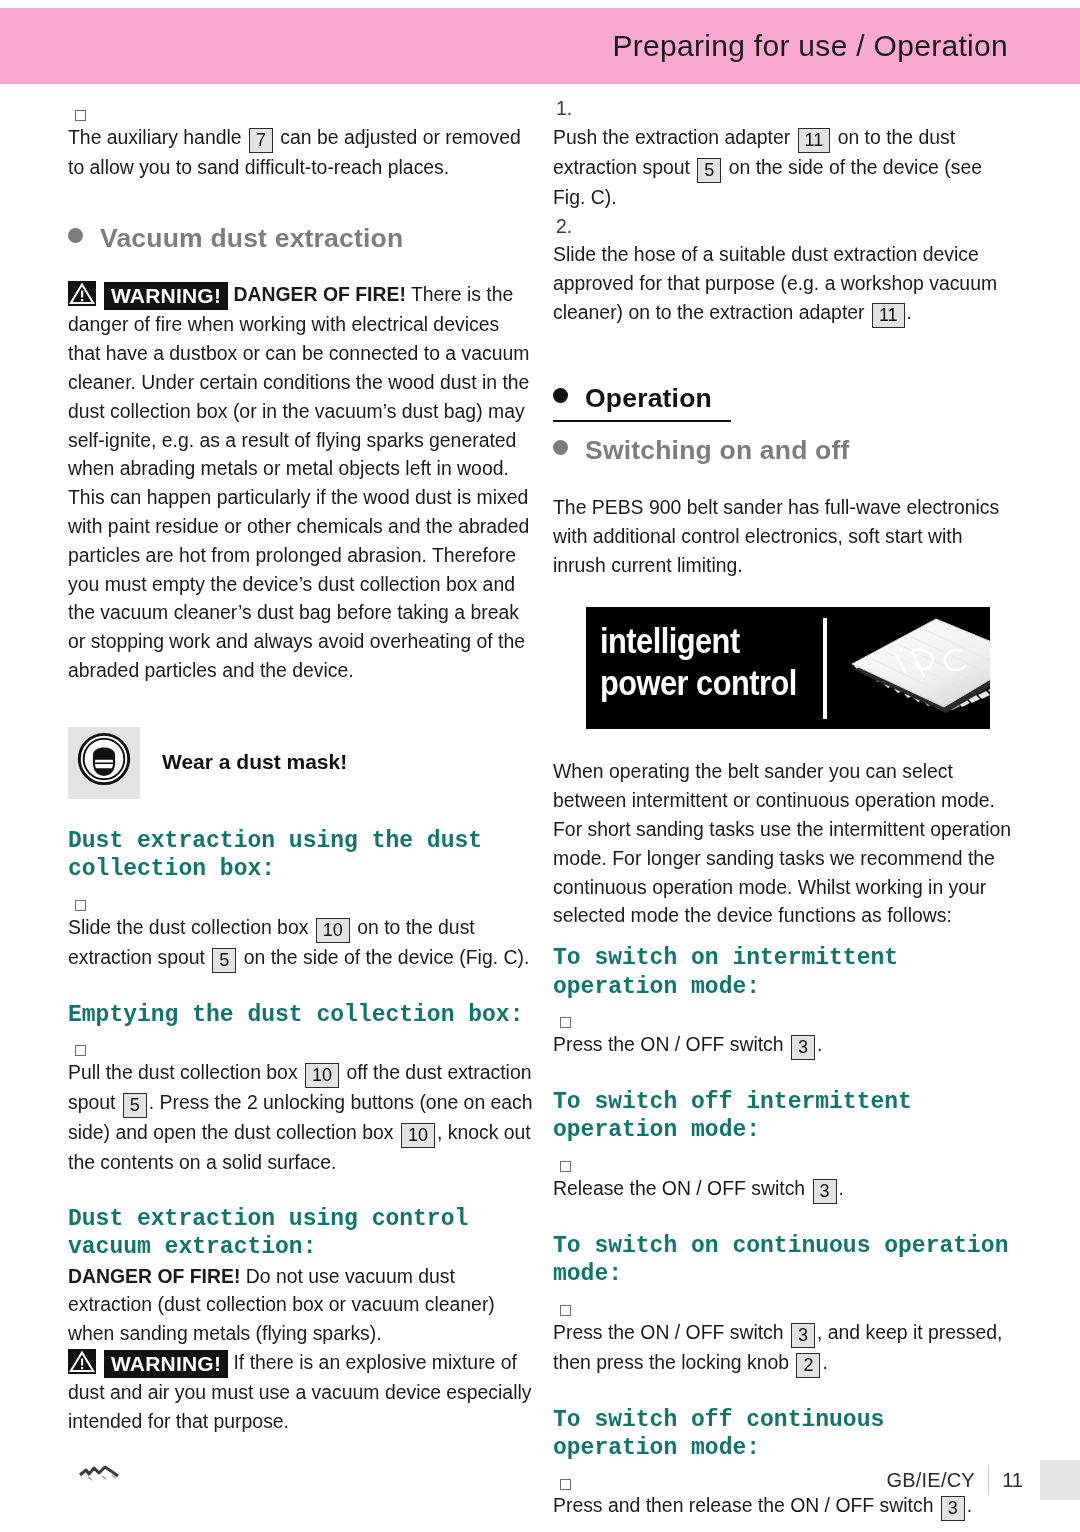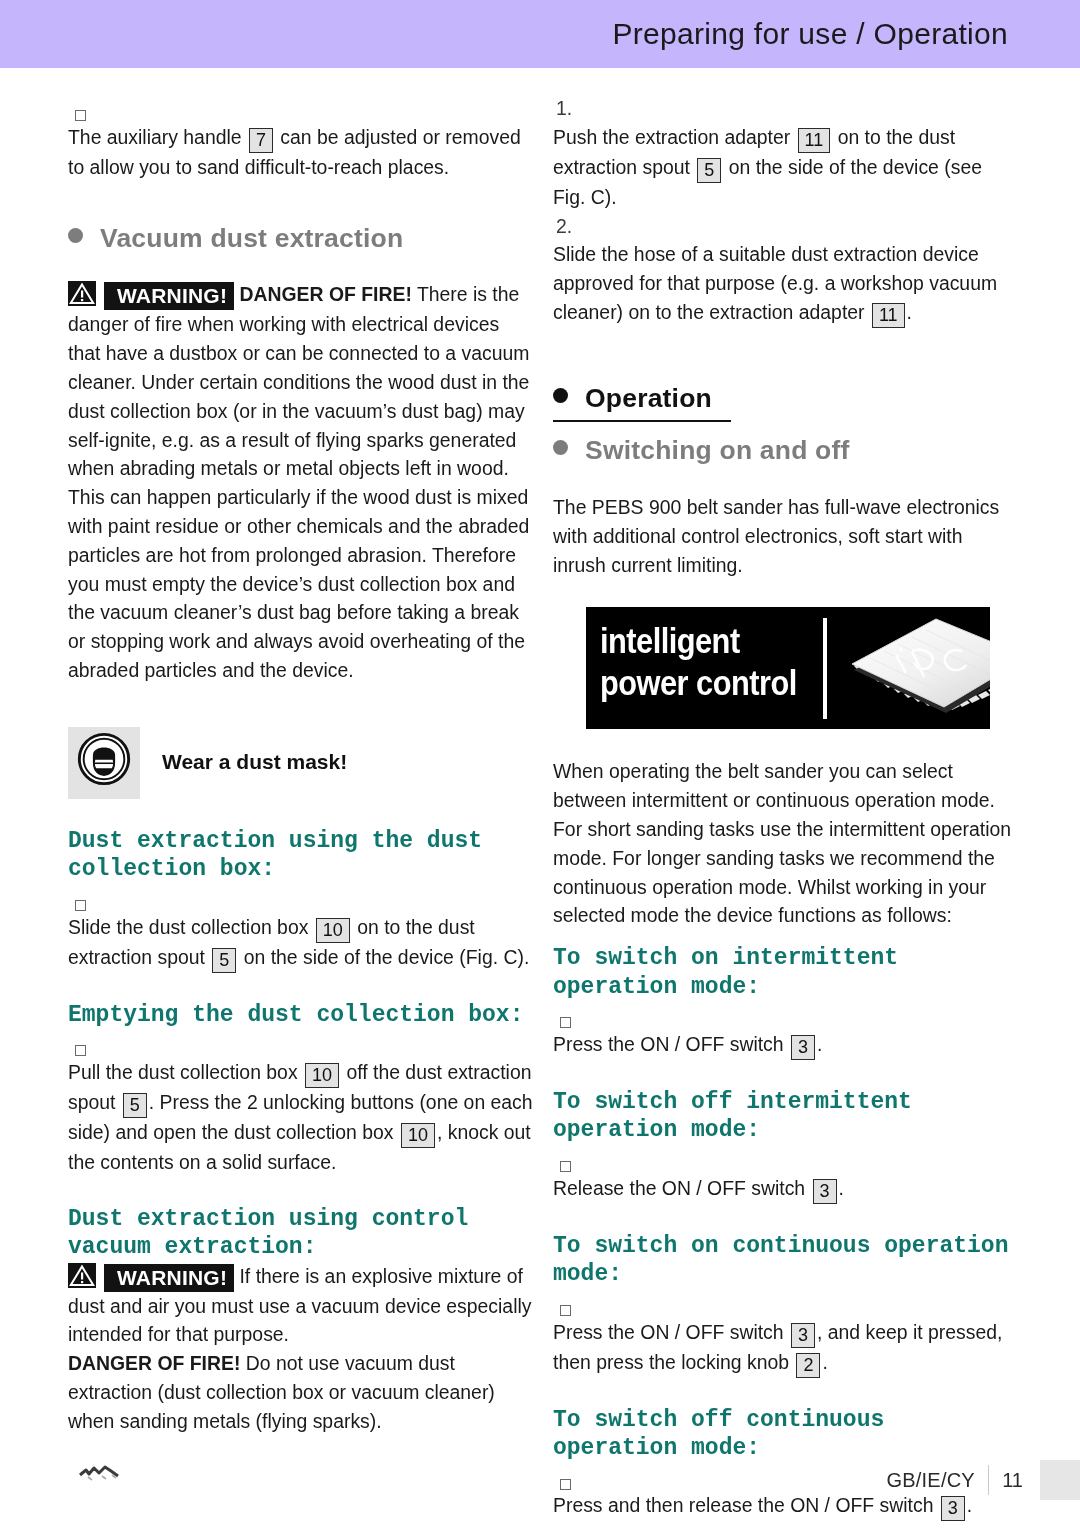--- a/index.html
+++ b/index.html
@@ -10,24 +10,24 @@
     background: #ffffff;
     font-family: "Liberation Sans", sans-serif;
     color: #1a1a1a;
     position: relative;
     overflow: hidden;
   }
 
   
   .header-band {
     position: absolute;
-    top: 0; left: 0;
+    top: 8px; left: 0;
     width: 1080px;
-    height: 68px;
-    background: #c4b5fd;
+    height: 76px;
+    background: #f9a8d4;
   }
   .header-title {
     position: absolute;
     right: 72px;
     top: 50%;
     transform: translateY(-50%);
     font-size: 30px;
     font-weight: 400;
     letter-spacing: 0.3px;
     color: #1a1a1a;
@@ -135,21 +135,21 @@
     vertical-align: -5px;
     margin-right: 8px;
   }
   .warn-tag {
     display: inline-block;
     background: #121212;
     color: #ffffff;
     font-weight: bold;
     font-size: 21px;
     line-height: 25px;
-    padding: 1px 7px 2px 13px;
+    padding: 1px 7px 2px 7px;
     letter-spacing: 0.2px;
     vertical-align: -2px;
   }
   .bold { font-weight: bold; }
 
   
   .mask-row {
     display: flex;
     align-items: center;
     gap: 22px;
@@ -342,34 +342,34 @@
         <span class="refbox">5</span><span>. Press the 2 unlocking buttons (one on each side) and open the dust collection box</span>
         <span class="refbox">10</span><span>, knock out the contents on a solid surface.</span>
       </div>
     </div>
 
     <div class="blank"></div>
 
     <div class="h-sub">Dust extraction using control vacuum extraction:</div>
 
     <p>
+      <span class="bold">DANGER OF FIRE!</span>
+      <span>Do not use vacuum dust extraction (dust collection box or vacuum cleaner) when sanding metals (flying sparks).</span>
+    </p>
+
+    <p>
       <span class="warn-tri">
         <svg viewBox="0 0 28 25" width="28" height="25" aria-hidden="true">
           <rect x="0" y="0" width="28" height="25" fill="#121212"></rect>
           <polygon points="14,3.5 25.2,22 2.8,22" fill="none" stroke="#ffffff" stroke-width="2"></polygon>
           <rect x="13" y="9.5" width="2.2" height="7" fill="#ffffff"></rect>
           <rect x="13" y="18" width="2.2" height="2.2" fill="#ffffff"></rect>
         </svg>
       </span><span class="warn-tag">WARNING!</span>
       <span>If there is an explosive mixture of dust and air you must use a vacuum device especially intended for that purpose.</span>
-    </p>
-
-    <p>
-      <span class="bold">DANGER OF FIRE!</span>
-      <span>Do not use vacuum dust extraction (dust collection box or vacuum cleaner) when sanding metals (flying sparks).</span>
     </p>
   </div>
 
   <div class="col col-right">
 
     <div class="bl">
       <div class="bl-mark num">1.</div>
       <div class="bl-body">
         <span>Push the extraction adapter</span>
         <span class="refbox">11</span>

